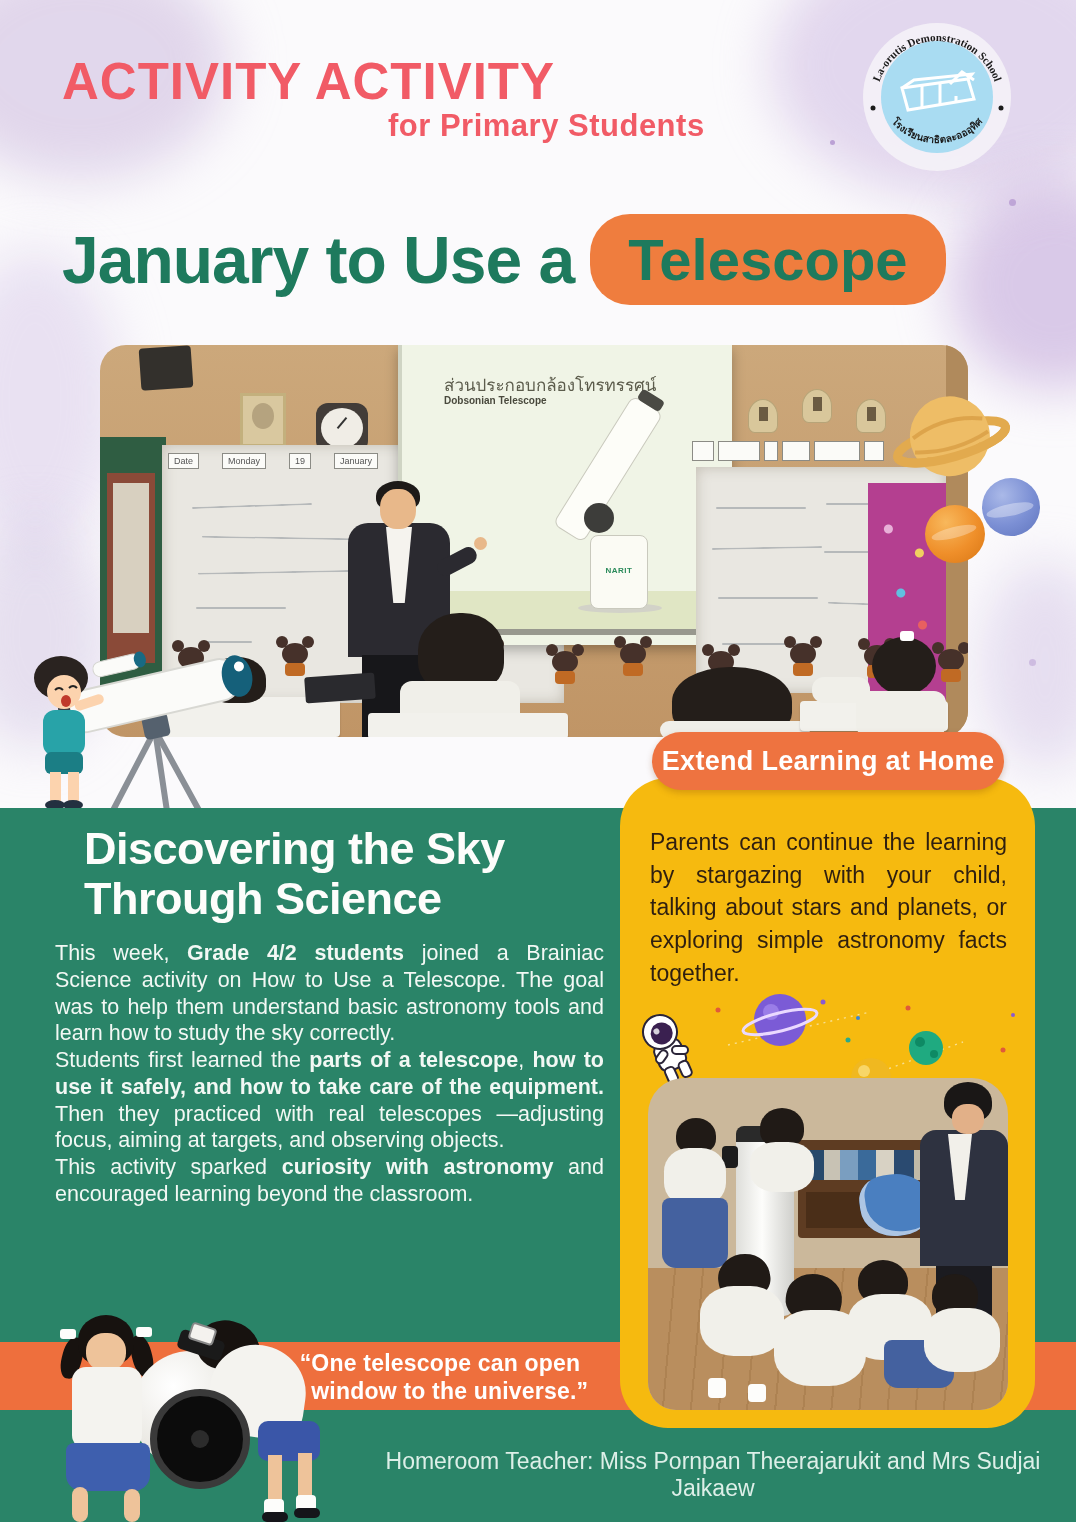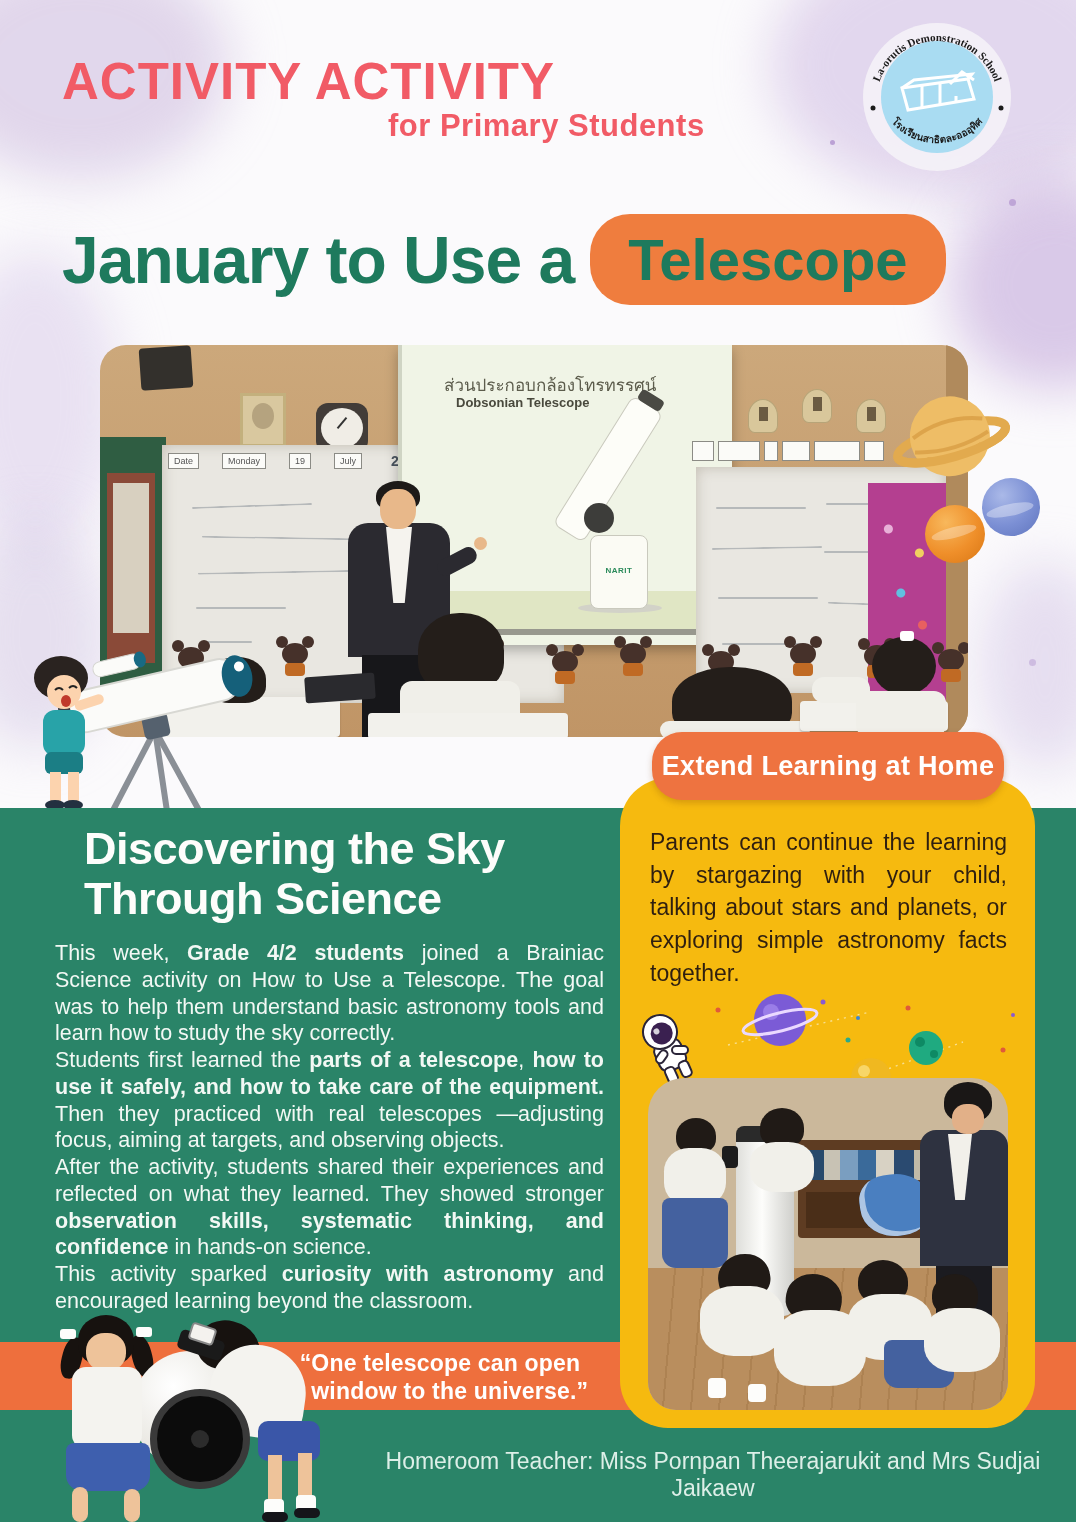--- a/index.html
+++ b/index.html
@@ -45,21 +45,21 @@
   .wb { background:#e9e7e1; box-shadow:inset 0 0 14px rgba(120,110,90,.35); }
   .wb1 { left:62px; top:100px; width:402px; height:258px; }
   .wb2 { left:596px; top:122px; width:250px; height:226px; }
   .datecards { position:absolute; left:6px; top:8px; display:flex; gap:23px; align-items:center; }
   .dcard { background:#fbfbf8; border:1px solid #8b8b85; color:#555; font-size:9px; padding:2px 5px; white-space:nowrap; }
   .dyear { font-size:14px; color:#4a5560; font-weight:700; margin-left:6px; }
   .scr { position:absolute; border-top:2px solid rgba(90,100,115,.35); border-radius:2px; }
   .screen { left:298px; top:0; width:334px; height:300px; background:#f0f4e6;
     border-left:4px solid #cfd4c4; box-shadow:0 5px 12px rgba(0,0,0,.28); }
   .slide-t1 { position:absolute; left:42px; top:26px; font-size:17px; color:#5c5c4c; }
-  .slide-t2 { position:absolute; left:54px; top:50px; font-size:13px; font-weight:700; color:#49493d; }
+  .slide-t2 { position:absolute; left:42px; top:50px; font-size:10px; font-weight:700; color:#49493d; }
   .tube1 { position:absolute; left:188px; top:48px; width:36px; height:152px; background:#fdfdf8;
     border:1px solid #c9c9bd; border-radius:8px; transform:rotate(32deg); }
   .tube1::before { content:''; position:absolute; left:4px; top:-12px; width:26px; height:12px; background:#4a4a44; border-radius:4px; }
   .mirror1 { position:absolute; left:182px; top:158px; width:30px; height:30px; border-radius:50%; background:#3d3d3a; }
   .tbase { position:absolute; left:188px; top:190px; width:58px; height:74px; background:#fbfbf4;
     border:1px solid #c9c9bd; border-radius:8px; text-align:center; }
   .narit { font-size:8px; font-weight:700; color:#2a8a5a; margin-top:30px; letter-spacing:.5px; }
   .tplate { position:absolute; left:176px; top:258px; width:84px; height:10px; background:#d2d2c8; border-radius:50%; }
   .shelfstrip { position:absolute; left:0; bottom:16px; width:100%; height:38px; background:#e0e6c4; }
   .vbar { position:absolute; left:0; bottom:10px; width:100%; height:6px; background:#98988e; }
@@ -114,21 +114,21 @@
   .art-body b { font-weight:700; }
 
   
   .quote-banner { position:absolute; left:0; top:1342px; width:1076px; height:68px; background:#ee6f3d; }
   .quote-text { position:absolute; left:255px; top:1350px; width:370px; text-align:center;
     font-size:23px; font-weight:800; color:#fff; line-height:1.2; letter-spacing:.2px; }
 
   
   .card { position:absolute; left:620px; top:778px; width:415px; height:650px;
     background:#f6ba0f; border-radius:48px; }
-  .pill { position:absolute; left:32px; top:-46px; width:352px; height:68px; background:#ee7340;
+  .pill { position:absolute; left:32px; top:-46px; width:352px; height:58px; background:#ee7340;
     border-radius:30px; display:flex; align-items:center; justify-content:center;
     font-size:27px; font-weight:800; color:#fff; letter-spacing:.3px;
     box-shadow:0 3px 6px rgba(120,60,10,.25); }
   .card-body { position:absolute; left:30px; top:48px; width:357px; font-size:23px; line-height:1.42;
     color:#2f1f10; font-weight:500; text-align:justify; }
   .card-decor { position:absolute; left:-12px; top:212px; width:432px; height:175px; overflow:visible; }
   .card-photo { position:absolute; left:28px; top:300px; width:360px; height:332px;
     border-radius:36px 36px 28px 28px; overflow:hidden; background:#cbb89b; }
   .cp-floor { position:absolute; left:0; top:190px; width:100%; height:142px;
     background:repeating-linear-gradient(95deg, #b98e5e 0 26px, #ad8252 26px 28px); }
@@ -228,21 +228,21 @@
   <div class="abs clock"></div>
   <div class="abs board-green">
     <div class="poster-left"></div>
   </div>
 
   <div class="abs wb wb1">
     <div class="datecards">
       <span class="dcard">Date</span>
       <span class="dcard">Monday</span>
       <span class="dcard">19</span>
-      <span class="dcard">July</span>
+      <span class="dcard">January</span>
       <span class="dyear">2025</span>
     </div>
     <div class="scr" style="left:30px;top:60px;width:120px;transform:rotate(-2deg);"></div>
     <div class="scr" style="left:40px;top:92px;width:150px;transform:rotate(1deg);"></div>
     <div class="scr" style="left:36px;top:126px;width:190px;transform:rotate(-1deg);"></div>
     <div class="scr" style="left:34px;top:162px;width:90px;"></div>
     <div class="scr" style="left:44px;top:196px;width:46px;"></div>
     <div class="scr" style="left:40px;top:226px;width:60px;transform:rotate(2deg);"></div>
   </div>
 
@@ -360,21 +360,20 @@
 <div class="planet planet-orange"></div>
 
 <div class="green-sec">
   <div class="art-h">
     <div>Discovering the Sky</div>
     <div>Through Science</div>
   </div>
   <div class="art-body">
     <p><span>This week, </span><b>Grade 4/2 students</b><span> joined a Brainiac Science activity on How to Use a Telescope. The goal was to help them understand basic astronomy tools and learn how to study the sky correctly.</span></p>
     <p><span>Students first learned the </span><b>parts of a telescope</b><span>, </span><b>how to use it safely, and how to take care of the equipment.</b><span> Then they practiced with real telescopes —adjusting focus, aiming at targets, and observing objects.</span></p>
-    <p><span>After the activity, students shared their experiences and reflected on what they learned. They showed stronger </span><b>observation skills, systematic thinking, and confidence</b><span> in hands-on science.</span></p>
     <p><span>This activity sparked </span><b>curiosity with astronomy</b><span> and encouraged learning beyond the classroom.</span></p>
   </div>
 </div>
 
 <div class="quote-banner"></div>
 <div class="quote-text">
   <div>“One telescope can open</div>
   <div>a window to the universe.”</div>
 </div>
 

